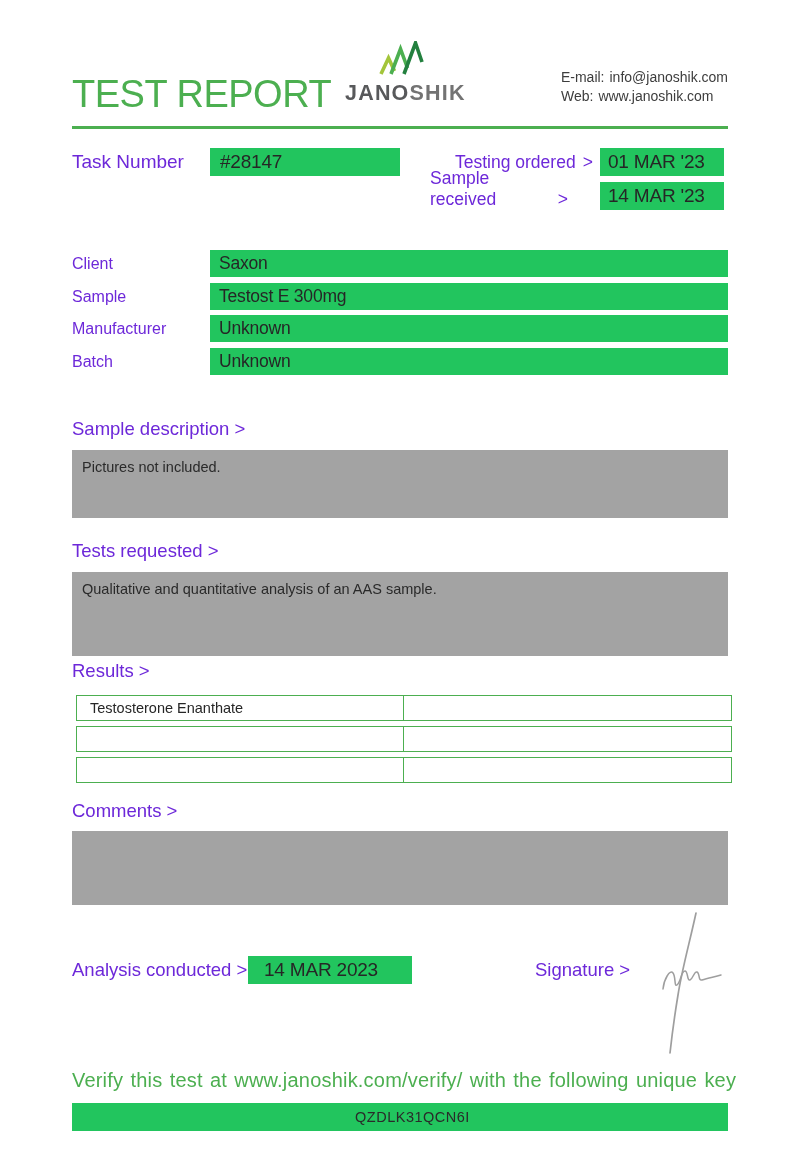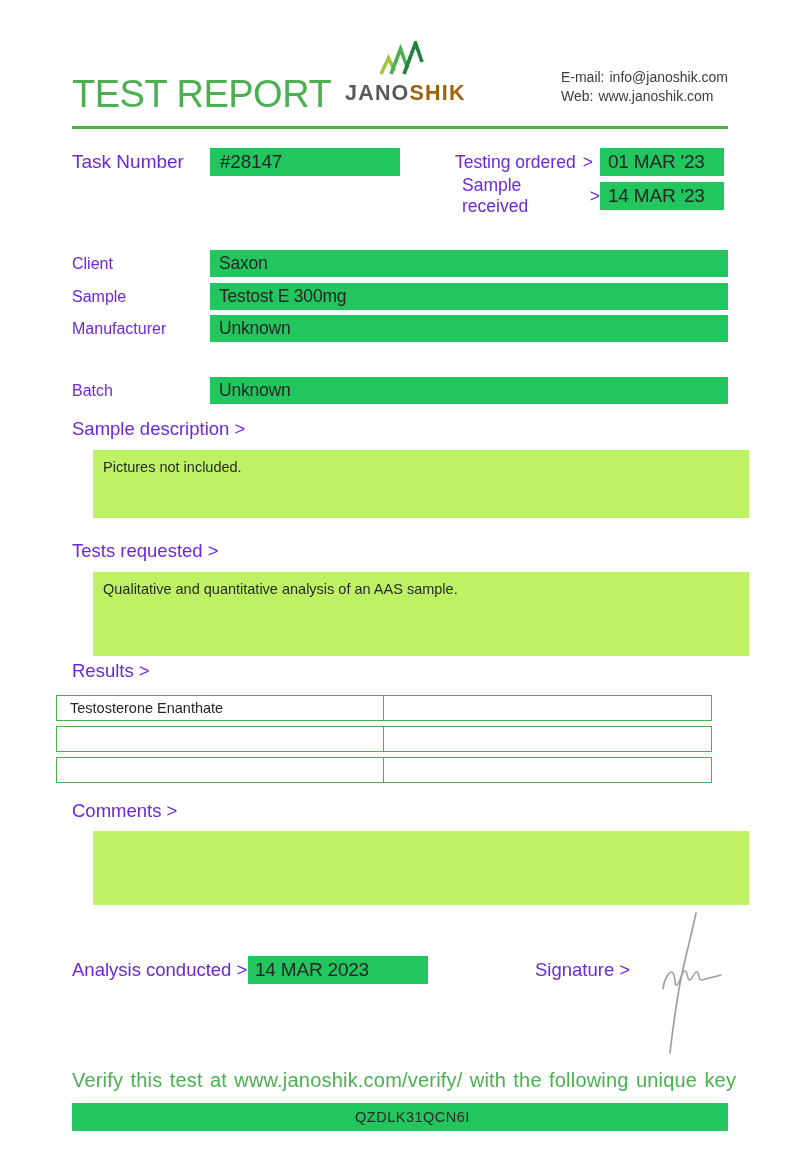--- a/index.html
+++ b/index.html
@@ -3,63 +3,63 @@
 <meta charset="utf-8">
 <style>
   html,body{margin:0;padding:0;background:#ffffff;}
   .page{
     position:relative;width:800px;height:1150px;background:#ffffff;overflow:hidden;
     font-family:"Liberation Sans","DejaVu Sans",sans-serif;color:#262626;border-radius:10px;
   }
   .abs{position:absolute;}
   .green{color:#6d28d9;}
   .gray-box{background:#22c55e;display:flex;align-items:center;box-sizing:border-box;}
-  .top-box{background:#bef264;box-sizing:border-box;margin-left:21px;}
+  .top-box{background:#a3a3a3;box-sizing:border-box;}
 
   
   .report-title{left:72px;top:73px;font-size:38px;letter-spacing:-0.5px;color:#4caf50;white-space:nowrap;}
   .logo{left:345px;top:41px;width:115px;text-align:center;}
   .logo-icon{display:block;margin:0 auto;}
   .logo-text{font-size:21.5px;font-weight:bold;letter-spacing:1.2px;margin-top:4px;white-space:nowrap;}
   .logo-dark{color:#58595b;}
-  .logo-green{color:#a16207;}
+  .logo-green{color:#737373;}
   .contact{right:72px;top:68px;text-align:right;font-size:14px;color:#3d3d3d;line-height:19px;}
   .contact-line{display:flex;justify-content:flex-start;gap:5px;}
   .rule{left:72px;top:126px;width:656px;height:3px;background:#4caf50;}
 
   
   .task-label{left:72px;top:148px;height:28px;display:flex;align-items:center;font-size:19px;}
   .task-box{left:210px;top:148px;width:190px;height:28px;padding-left:10px;font-size:19px;letter-spacing:-0.2px;}
   .date-label{width:138px;height:28px;display:flex;align-items:center;justify-content:space-between;font-size:17.5px;}
-  .dl1{left:455px;top:148px;} .dl2{left:462px;top:182px;}
+  .dl1{left:455px;top:148px;} .dl2{left:430px;top:182px;align-items:flex-end;}
   .date-box{left:600px;width:124px;height:28px;padding-left:8px;font-size:19px;font-weight:500;letter-spacing:-0.2px;text-align:right;}
   .db1{top:148px;} .db2{top:182px;}
 
   
   .info-label{left:72px;height:27px;display:flex;align-items:center;font-size:16px;}
   .info-box{left:210px;width:518px;height:27px;padding-left:9px;font-size:17.5px;letter-spacing:-0.2px;}
-  .iy1{top:250px;} .iy2{top:283px;} .iy3{top:315px;} .iy4{top:348px;margin-top:29px;}
+  .iy1{top:250px;} .iy2{top:283px;} .iy3{top:315px;} .iy4{top:348px;}
 
   
   .section-heading{left:72px;font-size:18.5px;white-space:nowrap;}
   .content-box{left:72px;width:656px;padding:8px 10px;font-size:14.5px;line-height:18px;color:#2a2a2a;}
   .sd-h{top:418px;} .sd-b{top:450px;height:68px;}
   .tr-h{top:540px;text-align:center;} .tr-b{top:572px;height:84px;}
   .res-h{top:660px;}
   .com-h{top:800px;} .com-b{top:831px;height:74px;}
 
   
-  .result-row{left:56px;width:656px;height:26px;box-sizing:border-box;border:1.5px solid #4caf50;display:flex;background:#ffffff;}
+  .result-row{left:76px;width:656px;height:26px;box-sizing:border-box;border:1.5px solid #4caf50;display:flex;background:#ffffff;}
   .rr1{top:695px;} .rr2{top:726px;} .rr3{top:757px;}
   .cell-name{width:327px;box-sizing:border-box;border-right:1.5px solid #4caf50;display:flex;align-items:center;padding-left:13px;font-size:14.5px;}
   .cell-value{flex:1;display:flex;align-items:center;padding-left:12px;font-size:14.5px;}
 
   
   .analysis-label{left:72px;top:956px;height:28px;display:flex;align-items:center;font-size:18.5px;}
-  .analysis-box{left:248px;top:956px;width:180px;height:28px;padding-left:7px;font-size:19px;letter-spacing:-0.2px;}
+  .analysis-box{left:248px;top:956px;width:164px;height:28px;padding-left:16px;font-size:19px;letter-spacing:-0.2px;}
   .signature-label{left:535px;top:956px;height:28px;display:flex;align-items:center;font-size:18.5px;}
   .signature-svg{left:630px;top:903px;}
 
   
   .verify-text{left:72px;top:1069px;width:660px;font-size:20px;letter-spacing:0.2px;word-spacing:1.5px;white-space:nowrap;color:#4caf50;}
   .key-box{left:72px;top:1103px;width:656px;height:28px;justify-content:center;font-size:14.5px;letter-spacing:0.5px;color:#2a2a2a;padding-left:25px;}
 </style>
 </head>
 <body>
 

